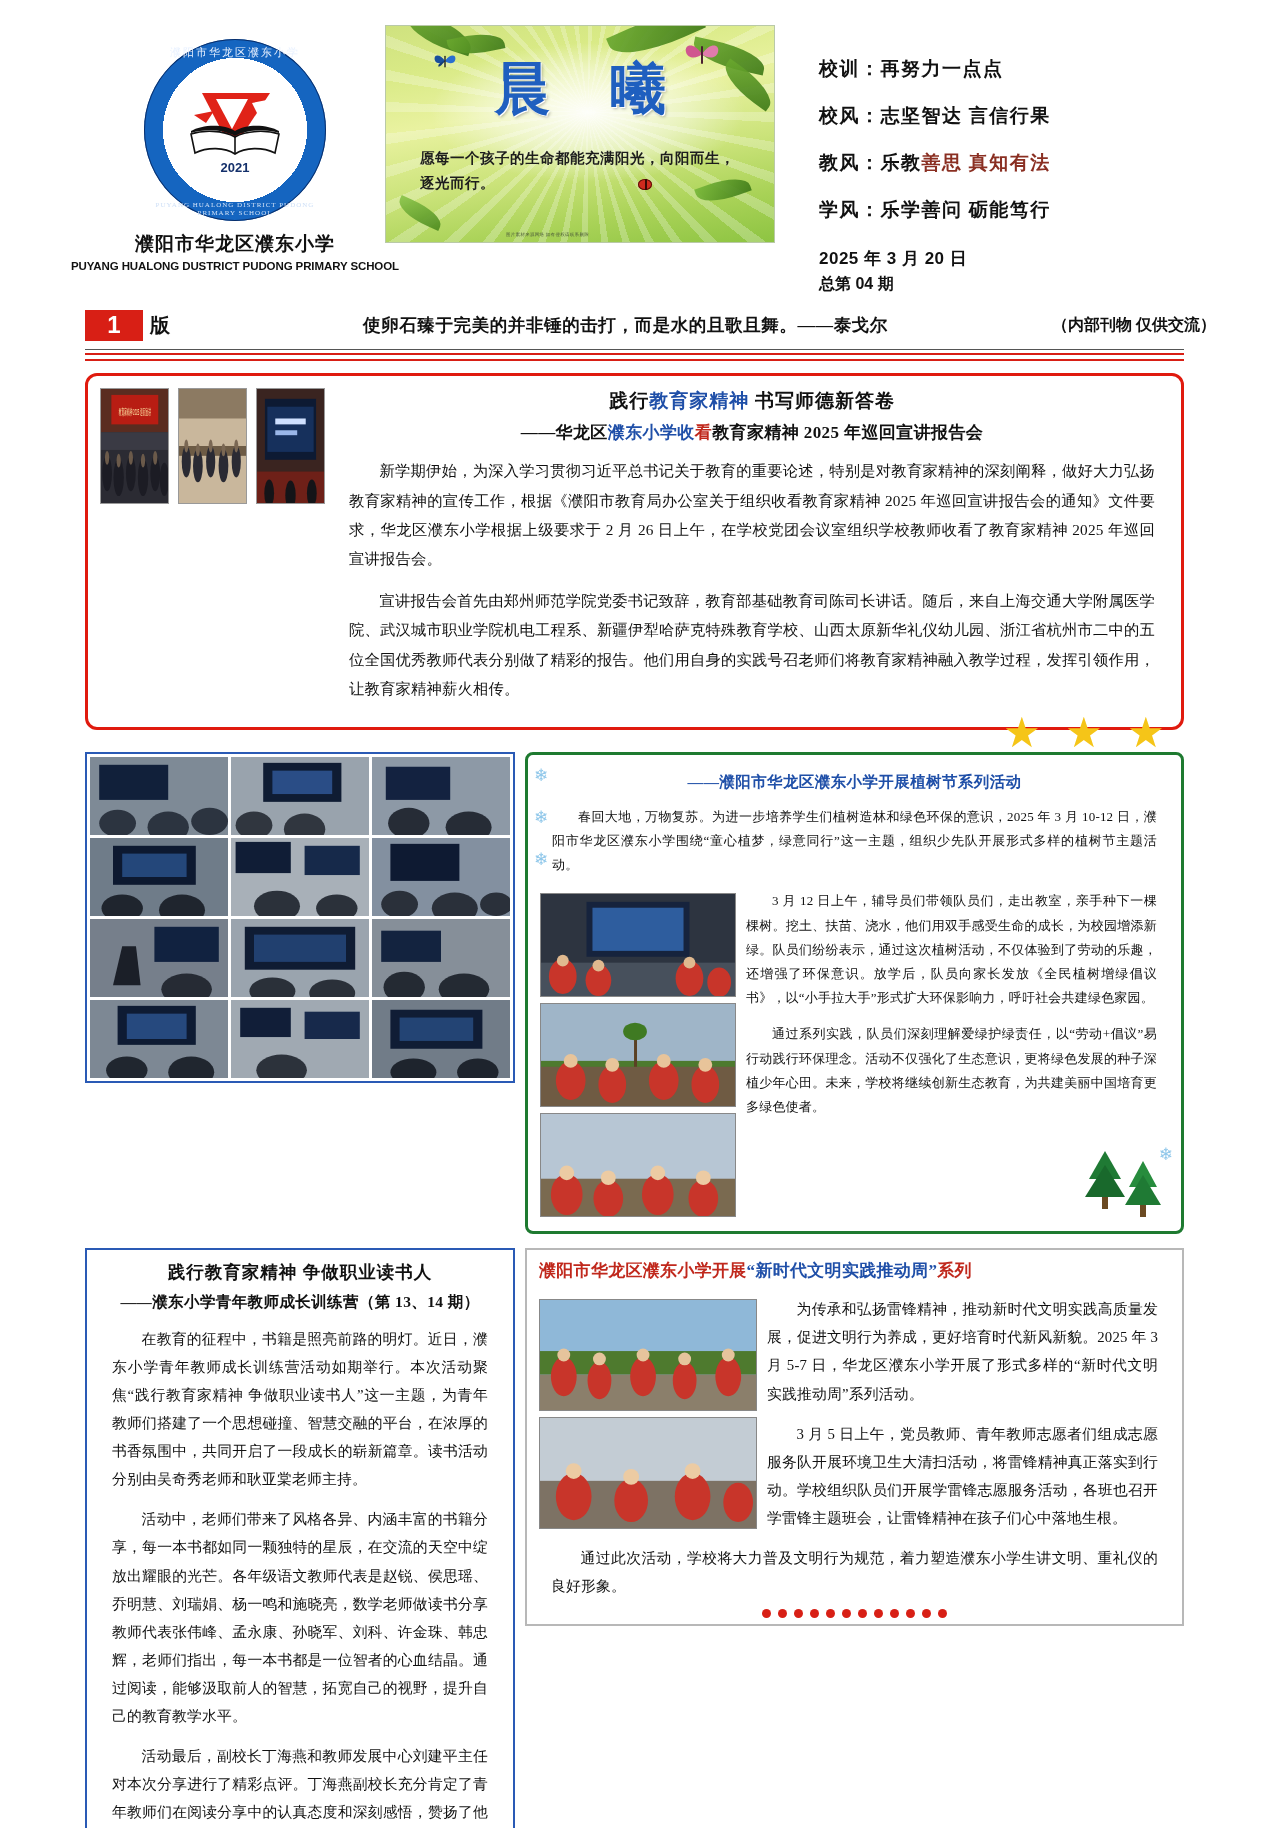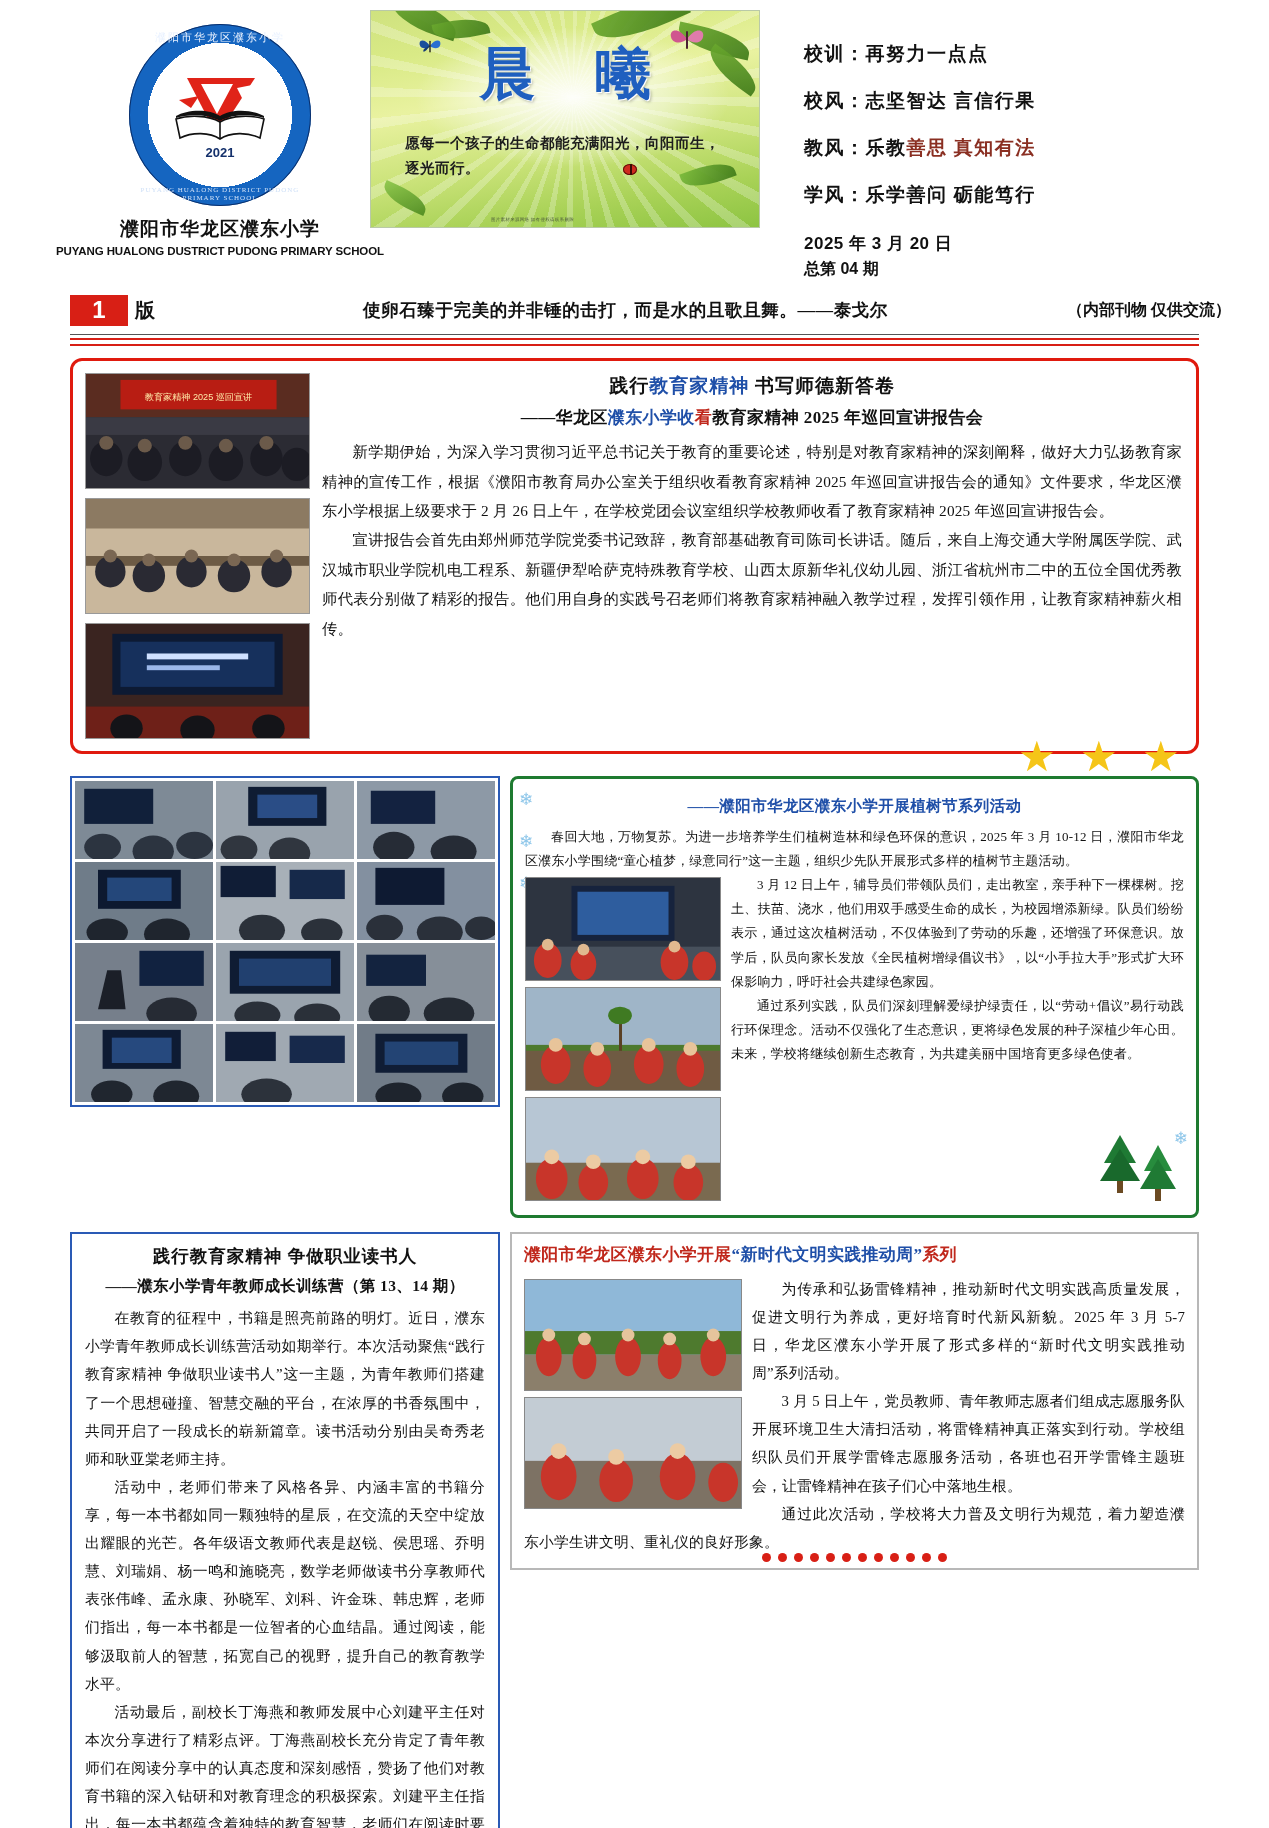--- a/index.html
+++ b/index.html
@@ -4,21 +4,21 @@
 <style>
   html,body{margin:0;padding:0;}
   body{
     width:1269px;height:1828px;
     background:#fff;
     font-family:"Liberation Serif","DejaVu Serif",serif;
     color:#111;
     position:relative;
     overflow:hidden;
   }
-  .page{position:relative;width:1269px;height:1828px;padding:0;box-sizing:border-box;}
+  .page{position:relative;width:1269px;height:1828px;padding:15px;box-sizing:border-box;}
 
   
   .masthead{display:flex;align-items:flex-start;padding:6px 30px 0 70px;height:288px;box-sizing:border-box;}
   .logo-block{width:300px;display:flex;flex-direction:column;align-items:center;padding-top:18px;}
   .seal{width:182px;height:182px;border-radius:50%;
     background:radial-gradient(circle at 50% 50%, #ffffff 0 56%, #1565c0 56% 72%, #0d3f86 72% 100%);
     position:relative;display:flex;align-items:center;justify-content:center;box-shadow:0 0 0 1px #0a2f6b inset;}
   .seal-inner{width:56%;height:56%;border-radius:50%;background:#fff;position:relative;display:flex;align-items:center;justify-content:center;}
   .seal-arrow{position:absolute;top:10px;left:50%;transform:translateX(-50%);}
   .seal-book{position:absolute;bottom:24px;left:50%;transform:translateX(-50%);}
@@ -70,31 +70,31 @@
   .quote{flex:1;text-align:center;font-size:17.5px;font-weight:700;letter-spacing:.6px;}
   .internal{width:230px;text-align:right;font-size:16px;font-weight:700;padding-right:8px;}
 
   .rule-grey{height:1px;background:#555;margin:2px 70px 0 70px;}
   .rule-red{height:2px;background:#d81f15;margin:3px 70px 0 70px;}
   .rule-red2{height:2px;background:#d81f15;margin:4px 70px 0 70px;}
 
   
   .a1{position:relative;margin:12px 70px 0 70px;border:3px solid #e01a0e;border-radius:12px;
     padding:12px 14px 12px 12px;display:flex;gap:12px;box-sizing:border-box;}
-  .a1 .photos{width:225px;display:flex;flex-direction:column;gap:9px;flex:0 0 225px;}
+  .a1 .photos{width:225px;display:flex;gap:9px;flex:0 0 225px;}
   .ph{width:100%;border:1px solid #999;box-sizing:border-box;position:relative;overflow:hidden;}
   .ph-h{height:116px;}
 
   .art-title{text-align:center;font-size:19px;font-weight:700;letter-spacing:1px;line-height:1.4;}
   .art-sub{text-align:center;font-size:17px;font-weight:700;letter-spacing:.4px;margin-top:6px;line-height:1.4;}
   .t-blue{color:#1f4fa8;}
   .t-red{color:#c0281c;}
   .t-black{color:#111;}
   .body{font-size:15.3px;line-height:1.92;text-align:justify;margin-top:8px;letter-spacing:.2px;}
-  .body p{margin:0;text-indent:2em;}
+  .body p{margin:12px;text-indent:2em;}
 
   
   .stars{position:absolute;right:14px;bottom:-26px;display:flex;gap:22px;}
   .star{width:40px;height:40px;color:#f5c518;font-size:42px;line-height:40px;}
 
   
   .midrow{display:flex;gap:10px;margin:22px 70px 0 70px;align-items:flex-start;}
   .photo-grid{width:430px;border:2px solid #2a5ab5;box-sizing:border-box;padding:3px;
     display:grid;grid-template-columns:1fr 1fr 1fr;grid-auto-rows:78px;gap:3px;}
   .a2{flex:1;border:3px solid #1e7a30;border-radius:8px;padding:10px 12px;box-sizing:border-box;position:relative;

